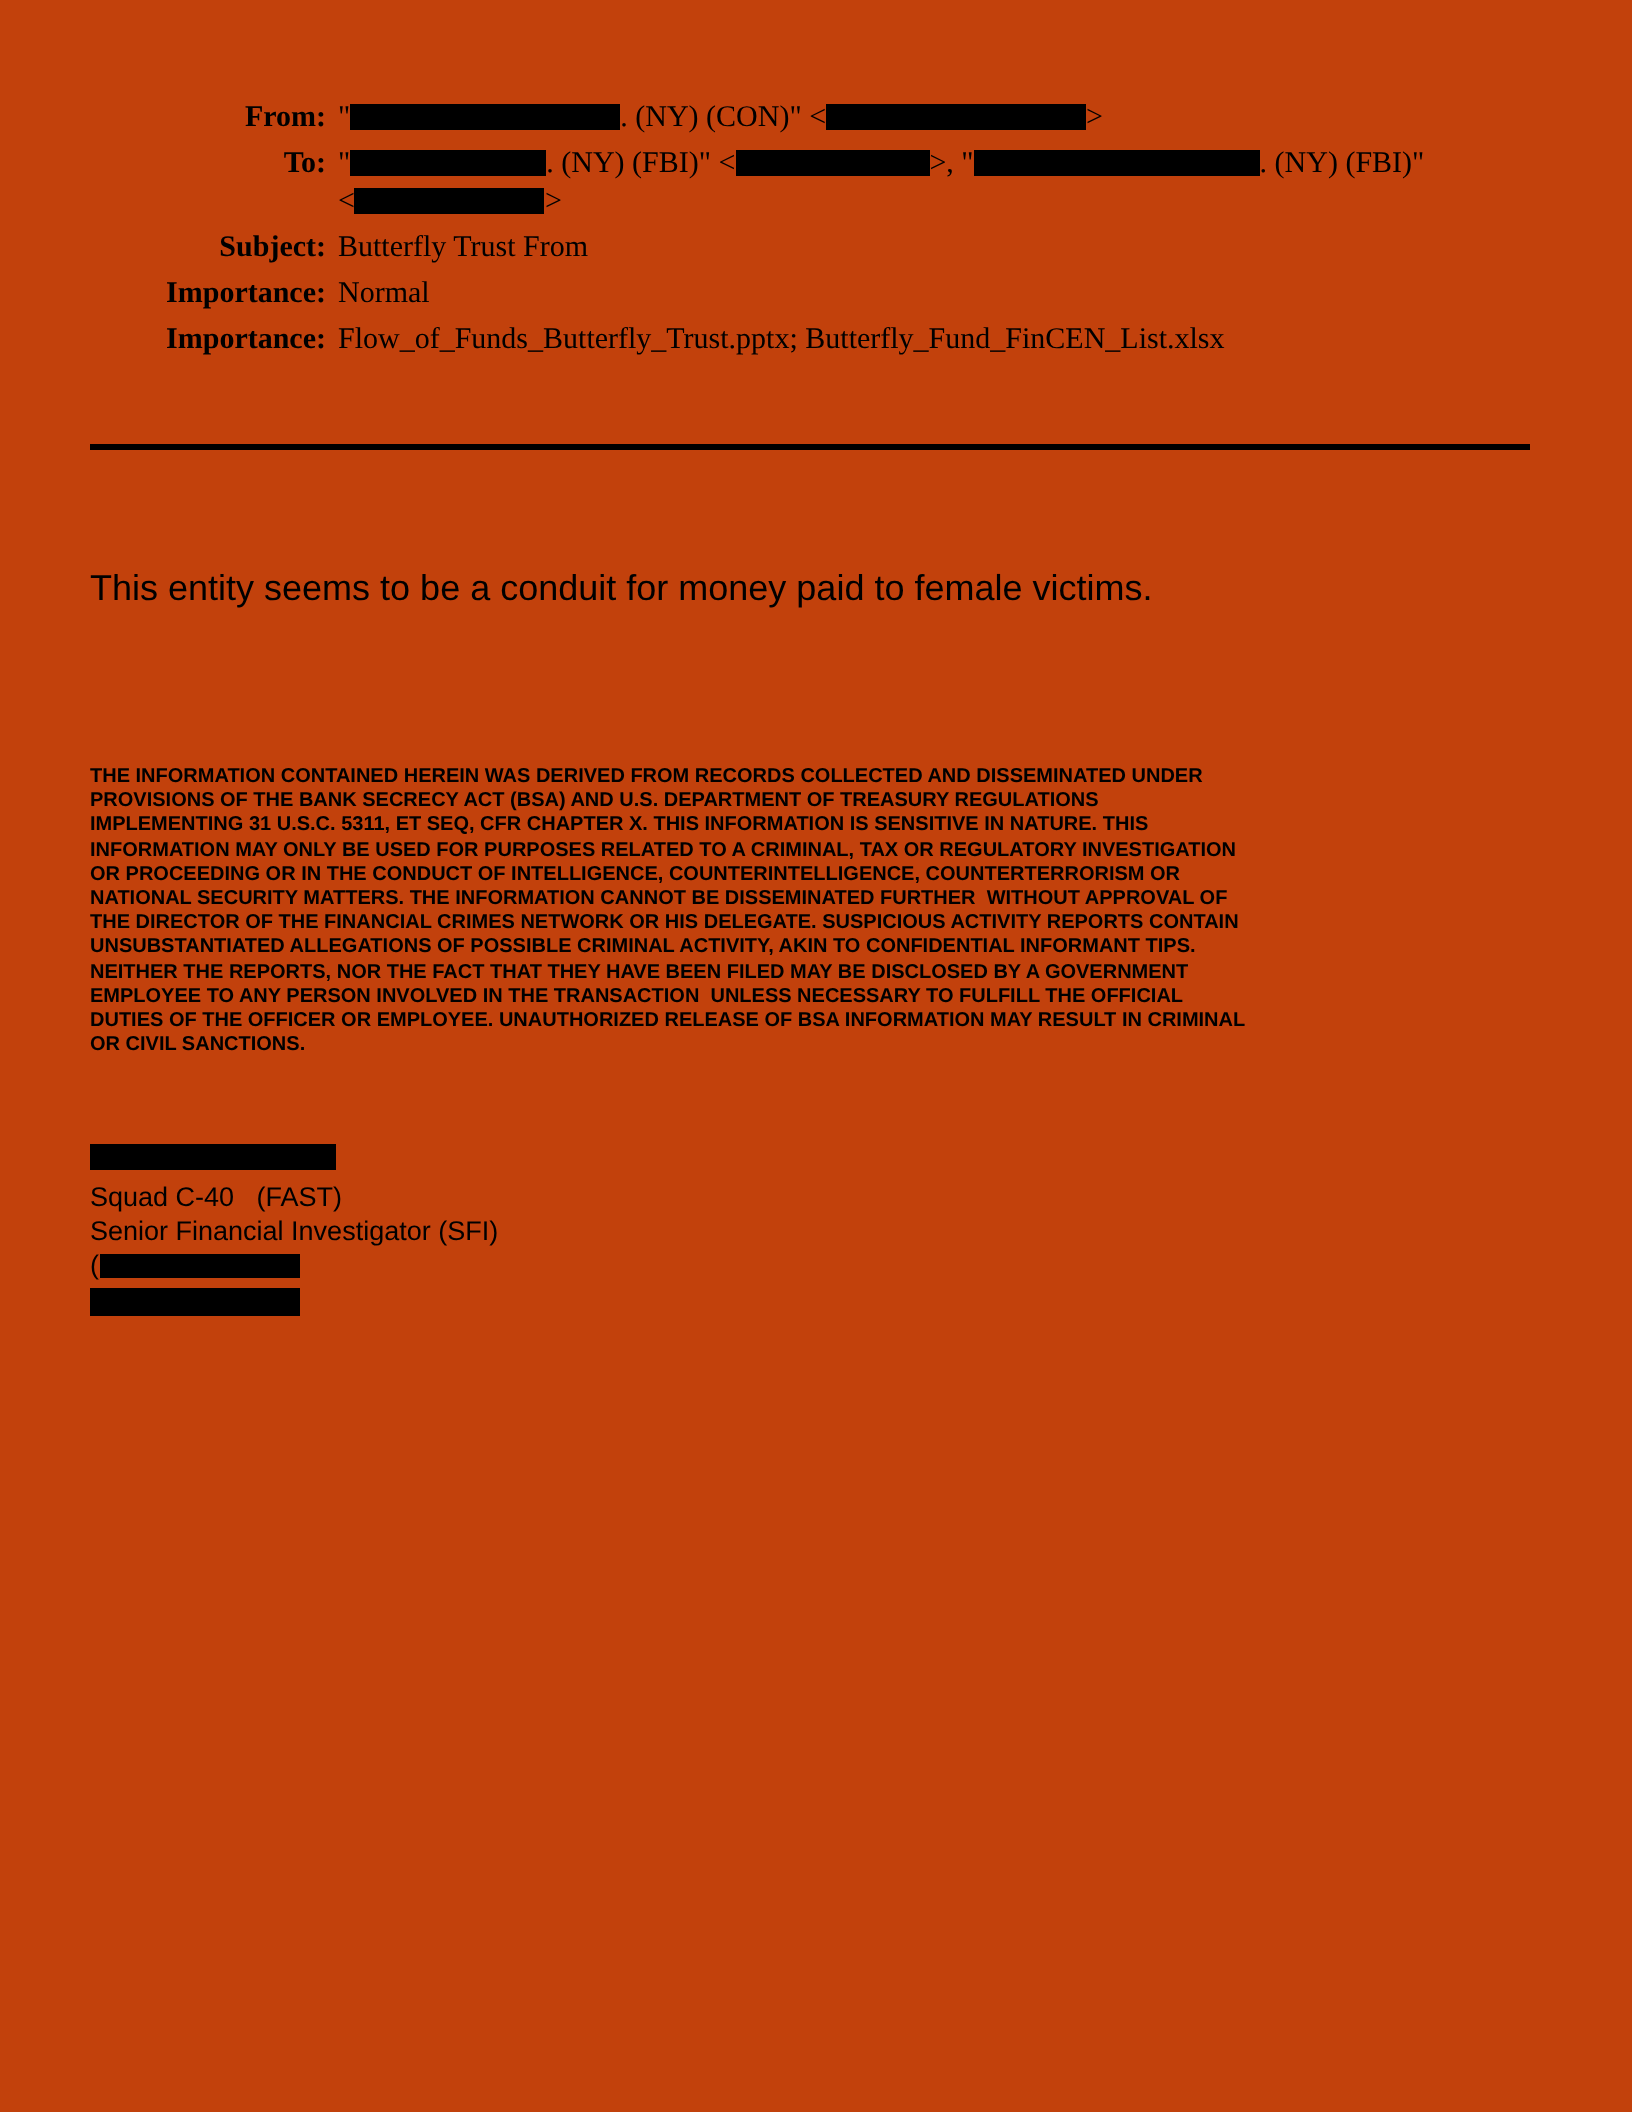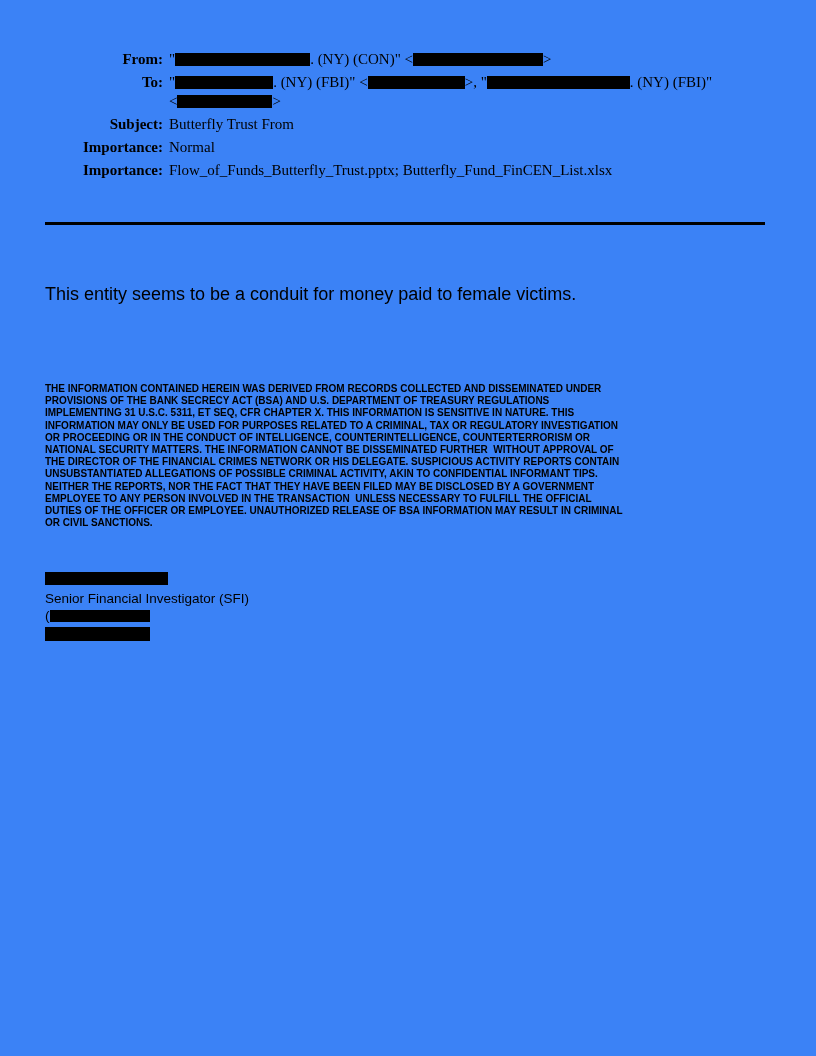--- a/index.html
+++ b/index.html
@@ -4,21 +4,21 @@
 <style>
   * { margin: 0; padding: 0; box-sizing: border-box; }
   html, body { width: 816px; height: 1056px; }
   body {
     background: #ffffff;
     color: #000000;
     font-family: "Liberation Serif", serif;
     position: relative;
     overflow: hidden;
   }
-  .page { position: absolute; inset: 0; background: #3b82f6; }
+  .page { position: absolute; inset: 0; background: #c2410c; }
 
   
   .header-table {
     position: absolute;
     top: 50px;
     left: 45px;
     width: 700px;
     border-collapse: collapse;
     font-size: 15px;
   }
@@ -126,18 +126,19 @@
     </table>
 
   <hr class="rule">
 
   <p class="message">This entity seems to be a conduit for money paid to female victims.</p>
 
   <p class="disclaimer">THE INFORMATION CONTAINED HEREIN WAS DERIVED FROM RECORDS COLLECTED AND DISSEMINATED UNDER PROVISIONS OF THE BANK SECRECY ACT (BSA) AND U.S. DEPARTMENT OF TREASURY REGULATIONS IMPLEMENTING 31 U.S.C. 5311, ET SEQ, CFR CHAPTER X. THIS INFORMATION IS SENSITIVE IN NATURE. THIS INFORMATION MAY ONLY BE USED FOR PURPOSES RELATED TO A CRIMINAL, TAX OR REGULATORY INVESTIGATION OR PROCEEDING OR IN THE CONDUCT OF INTELLIGENCE, COUNTERINTELLIGENCE, COUNTERTERRORISM OR NATIONAL SECURITY MATTERS. THE INFORMATION CANNOT BE DISSEMINATED FURTHER  WITHOUT APPROVAL OF THE DIRECTOR OF THE FINANCIAL CRIMES NETWORK OR HIS DELEGATE. SUSPICIOUS ACTIVITY REPORTS CONTAIN UNSUBSTANTIATED ALLEGATIONS OF POSSIBLE CRIMINAL ACTIVITY, AKIN TO CONFIDENTIAL INFORMANT TIPS. NEITHER THE REPORTS, NOR THE FACT THAT THEY HAVE BEEN FILED MAY BE DISCLOSED BY A GOVERNMENT EMPLOYEE TO ANY PERSON INVOLVED IN THE TRANSACTION  UNLESS NECESSARY TO FULFILL THE OFFICIAL DUTIES OF THE OFFICER OR EMPLOYEE. UNAUTHORIZED RELEASE OF BSA INFORMATION MAY RESULT IN CRIMINAL OR CIVIL SANCTIONS.</p>
 
   <div class="signature">
     <span class="sig-bar-name"></span>
+    <div class="pre">Squad C-40   (FAST)</div>
     <div>Senior Financial Investigator (SFI)</div>
     <div><span>(</span><span class="redact sig-bar-phone"></span></div>
     <span class="sig-bar-bottom"></span>
   </div>
 
 </div>
 
 </body></html>

